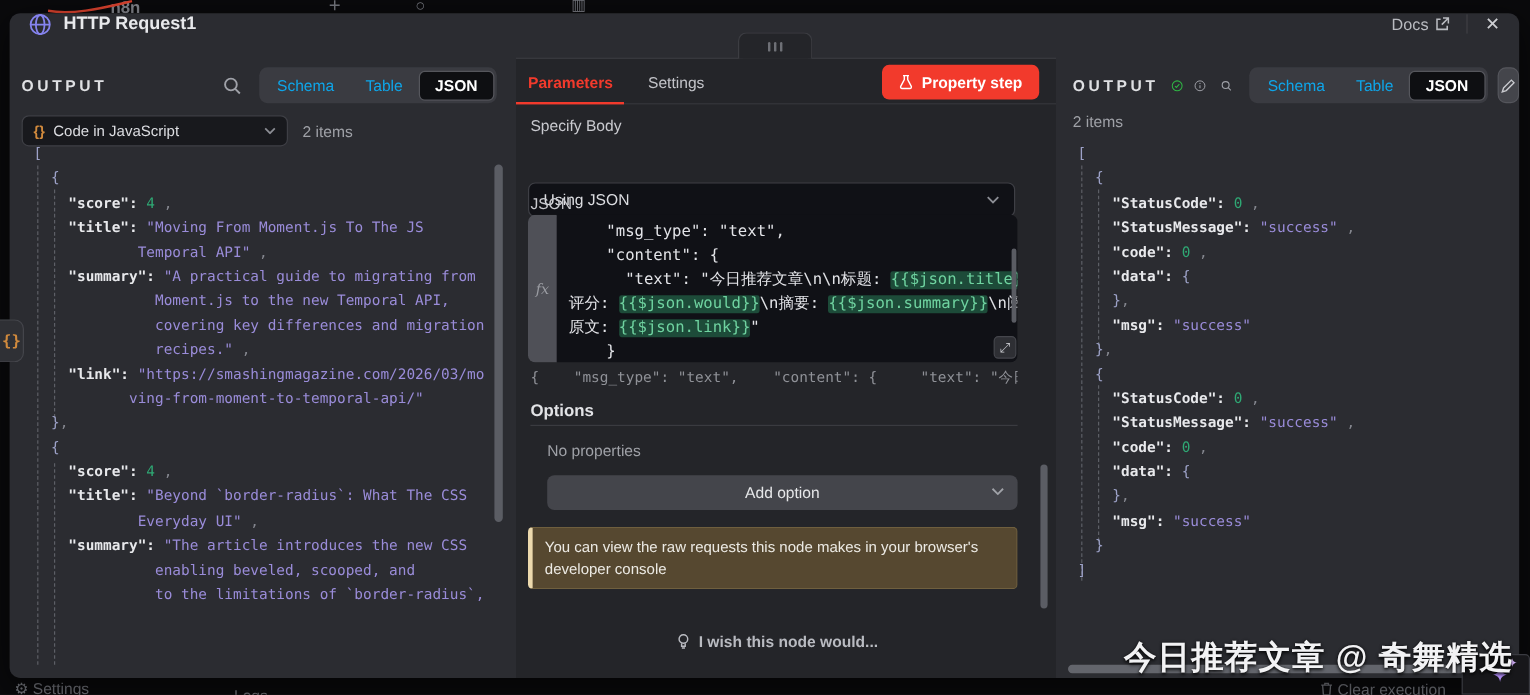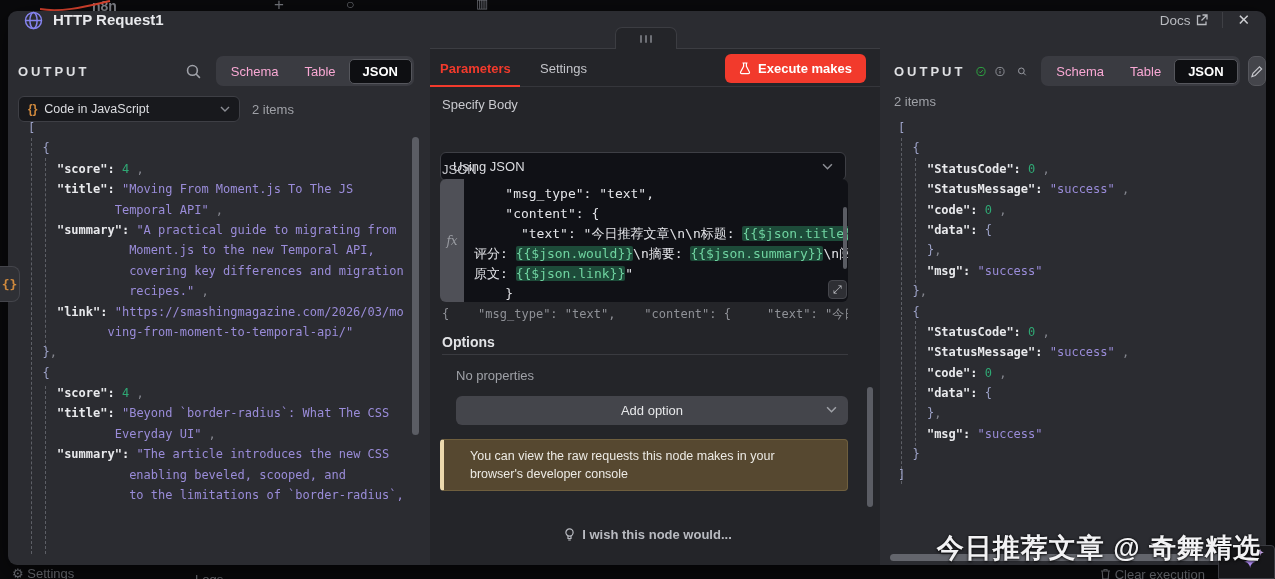--- a/index.html
+++ b/index.html
@@ -44,21 +44,21 @@
 
   
   .grip-tab { left:607px; top:16px; width:62px; height:22px; background:#242529;
     border:1px solid #3c3d42; border-bottom:none; border-radius:7px 7px 0 0;
     display:flex; align-items:center; justify-content:center; gap:3px; z-index:5; }
   .grip-bar { width:2px; height:8px; background:#6e7076; border-radius:1px; }
 
   
   .seg { display:flex; align-items:center; background:#3a3b41; border-radius:7px;
     padding:2px; height:30px; }
-  .seg-item { padding:4px 13px; font-size:13px; color:#f9a8d4; border-radius:5px; cursor:pointer; white-space:nowrap; }
+  .seg-item { padding:4px 13px; font-size:13px; color:#0ea5e9; border-radius:5px; cursor:pointer; white-space:nowrap; }
   .seg-item.active { background:#0e0f12; color:#ffffff; font-weight:600; border:1px solid #55565c; }
 
   .panel-title { font-size:13px; font-weight:600; letter-spacing:3px; color:#dfe0e3; }
   .items-count { font-size:13px; color:#9fa1a7; }
 
   
   .src-select { display:flex; align-items:center; gap:7px; width:222px; height:26px;
     background:#18191d; border:1px solid #3e3f45; border-radius:6px; padding:0 9px;
     font-size:12.5px; color:#dcdde1; cursor:pointer; }
   .brace-ic { color:#d18a3d; font-weight:700; font-size:12px; }
@@ -105,21 +105,21 @@
   .preview-line { font-size:12px; color:#8f9197; white-space:pre; overflow:hidden; width:406px; }
 
   .section-title { font-size:14px; font-weight:600; color:#e2e3e6; }
   .divider { height:1px; background:#3a3b40; }
   .muted { font-size:13px; color:#9fa1a7; }
   .add-option { width:392px; height:29px; background:#44454b; border:none; border-radius:6px;
     color:#e6e7e9; font-size:13px; position:relative; cursor:pointer; }
   .add-option .chev { position:absolute; right:11px; top:10px; }
 
   .notice { width:408px; background:#564830; border:1px solid #6f5f3e; border-left:4px solid #ecd9ad;
-    border-radius:4px; padding:7px 26px; font-size:12.5px; line-height:1.45; color:#eceae4; }
+    border-radius:4px; padding:7px 10px; font-size:12.5px; line-height:1.45; color:#eceae4; }
 
   .wish { display:flex; align-items:center; gap:7px; color:#b9bbc1; font-size:13px; font-weight:600; cursor:pointer; }
 
   
   .icon-btn { cursor:pointer; display:inline-flex; }
   .pencil-btn { width:30px; height:30px; background:#44454b; border:1px solid #55565c; border-radius:7px;
     display:flex; align-items:center; justify-content:center; cursor:pointer; }
 
   
   .side-brace { left:0; top:266px; width:20px; height:36px; background:#2f3035;
@@ -232,21 +232,21 @@
 
     <div class="abs col col-center">
       <div class="abs ptab-row">
         <span class="abs ptab active" style="left:10px;top:12px;">Parameters</span>
         <span class="abs ptab idle" style="left:110px;top:12px;">Settings</span>
         <span class="abs ptab-underline" style="left:0;top:36px;width:90px;"></span>
         <button class="abs exec-btn" style="right:14px;top:5px;">
           <svg width="12" height="13" viewBox="0 0 12 13">
               <path d="M3.5 1h5M4.6 1v3.4L1.6 10a1.2 1.2 0 0 0 1.1 1.7h6.6a1.2 1.2 0 0 0 1.1-1.7L7.4 4.4V1" stroke="#fff" stroke-width="1.2" fill="none"></path>
             </svg>
-          <span>Execute makes</span>
+          <span>Property step</span>
         </button>
       </div>
 
       <div class="abs field-label" style="left:12px;top:48px;">Specify Body</div>
       <div class="abs body-select" style="left:10px;top:69px;margin-top:34px;">
         <span>Using JSON</span>
         <svg class="chev" width="11" height="7" viewBox="0 0 10 6">
             <polyline points="1,1 5,5 9,1" stroke="#8b8d94" stroke-width="1.4" fill="none"></polyline>
           </svg>
       </div>

